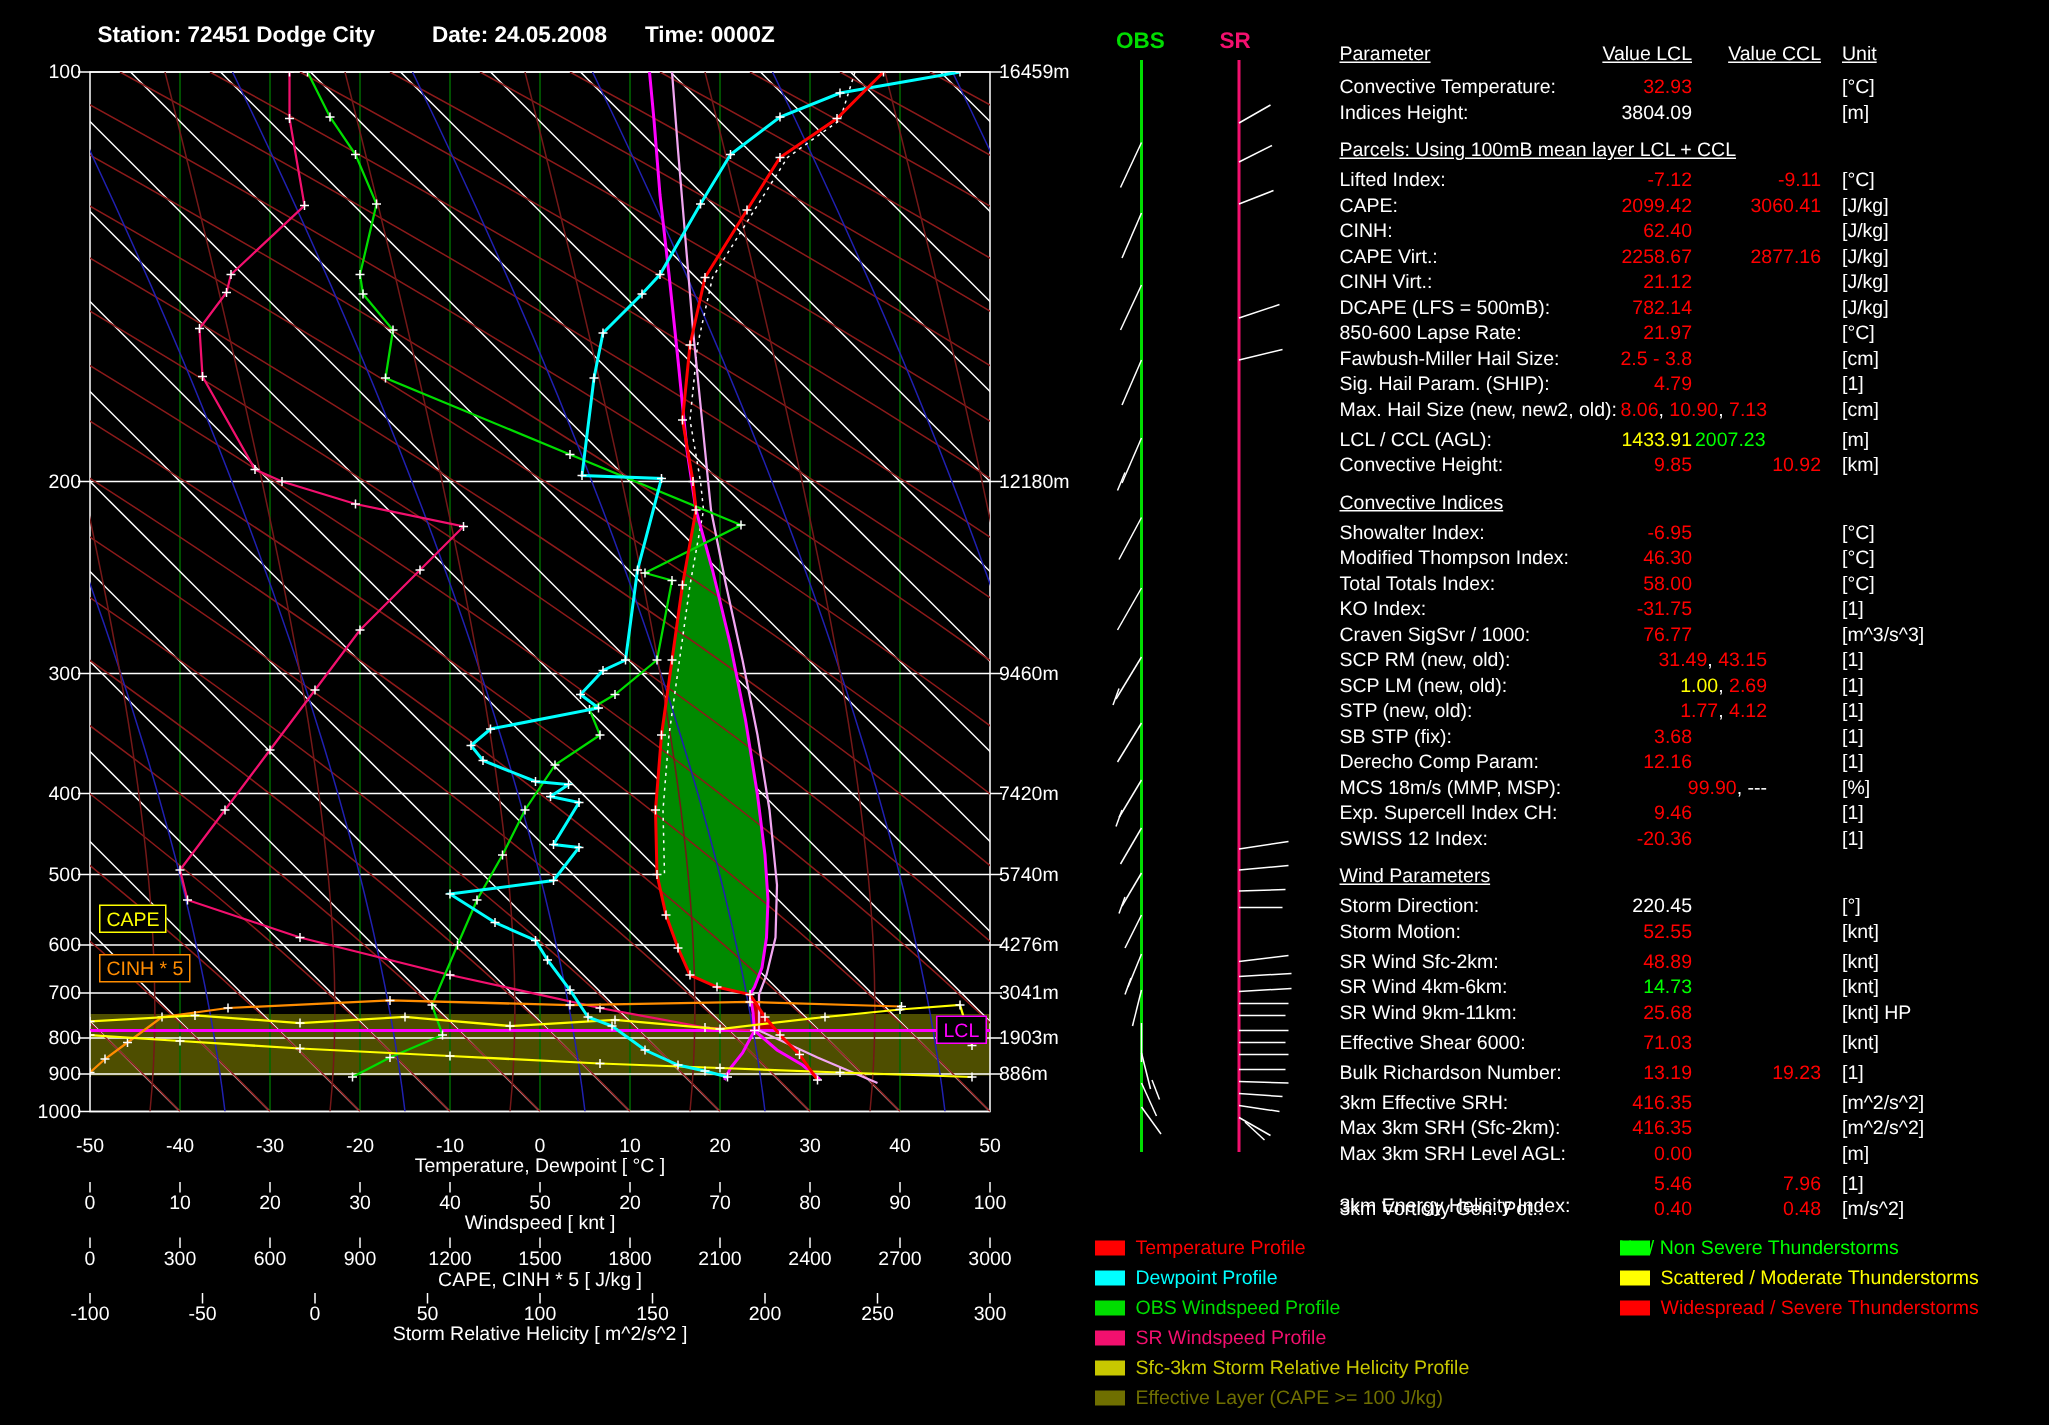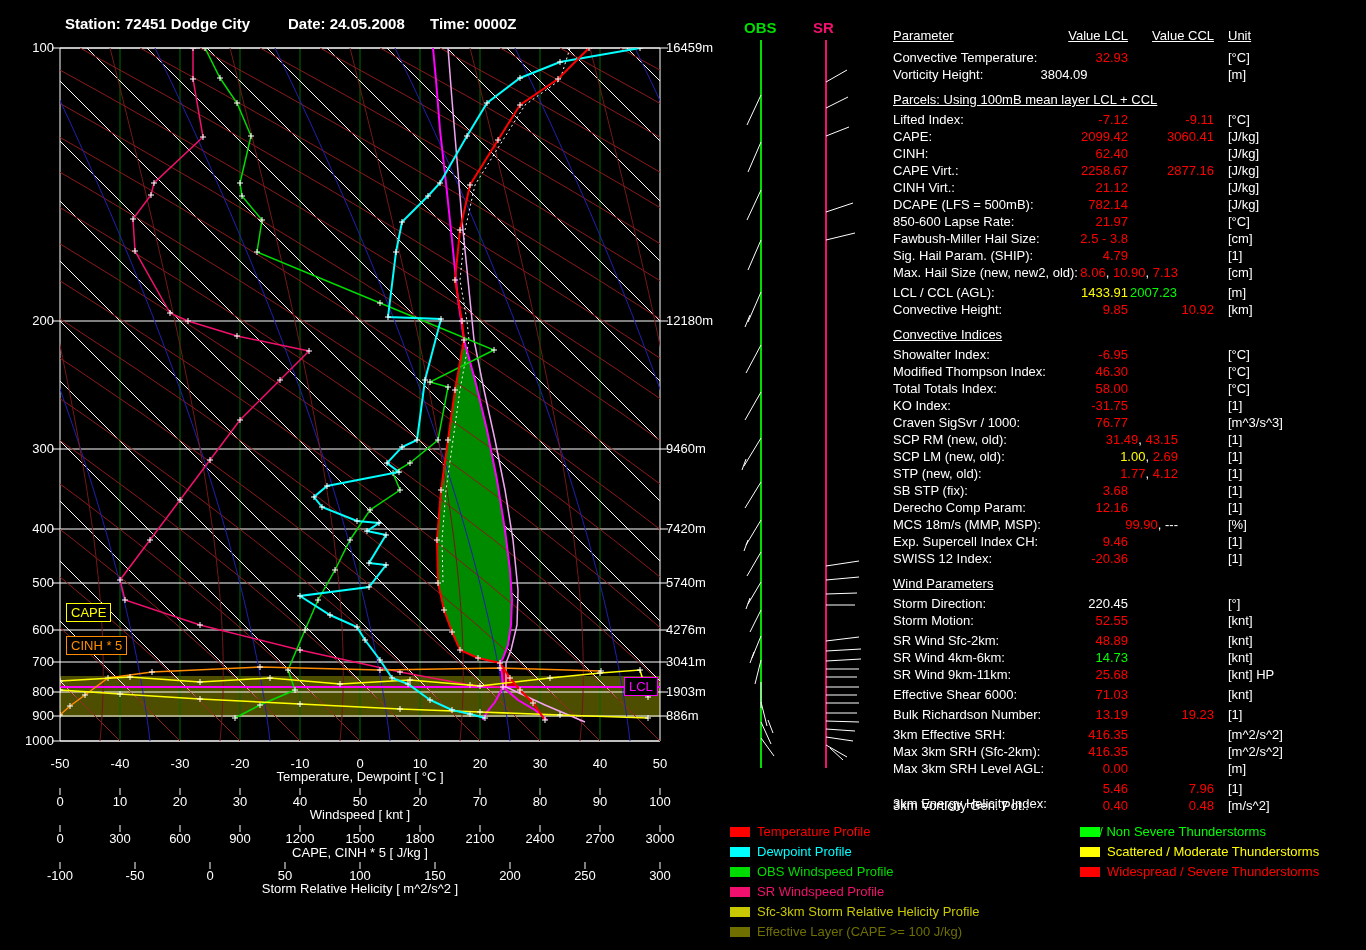--- a/index.html
+++ b/index.html
@@ -580,22 +580,22 @@
     <div class="abs t13" style="left: 630px; top: 868px; width: 60px; text-align: center;">300</div>
     <div class="boxlab" style="left: 66px; top: 603px; color: rgb(255, 255, 0); border-color: rgb(255, 255, 0);">CAPE</div>
     <div class="boxlab" style="left: 66px; top: 636px; color: rgb(255, 140, 0); border-color: rgb(255, 140, 0);">CINH * 5</div>
     <div class="boxlab" style="left: 624px; top: 677px; color: rgb(255, 0, 255); border-color: rgb(255, 0, 255);">LCL</div>
     <div class="abs t13" style="left: 893px; top: 50px; width: 470px; height: 17px;">
       <div class="abs t13" style="left: 0px; top: 0px;"><span style="color: rgb(255, 255, 255);">Convective Temperature:</span></div>
       <div class="abs t13" style="left: 107px; top: 0px; width: 128px; text-align: right;"><span style="color: rgb(255, 0, 0);">32.93</span></div>
       <div class="abs t13" style="left: 335px; top: 0px;"><span style="color: rgb(255, 255, 255);">[°C]</span></div>
     </div>
     <div class="abs t13" style="left: 893px; top: 67px; width: 470px; height: 17px;">
-      <div class="abs t13" style="left: 0px; top: 0px;"><span style="color: rgb(255, 255, 255);">Vorticity Height:</span></div>
-      <div class="abs t13" style="left: 107px; top: 0px; width: 128px; text-align: center;"><span style="color: rgb(255, 255, 255);">3804.09</span></div>
+      <div class="abs t13" style="left: 0px; top: 0px;"><span style="color: rgb(255, 255, 255);">Indices Height:</span></div>
+      <div class="abs t13" style="left: 107px; top: 0px; width: 128px; text-align: right;"><span style="color: rgb(255, 255, 255);">3804.09</span></div>
       <div class="abs t13" style="left: 335px; top: 0px;"><span style="color: rgb(255, 255, 255);">[m]</span></div>
     </div>
     <div class="abs t13 ul" style="left: 893px; top: 92px;">Parcels: Using 100mB mean layer LCL + CCL</div>
     <div class="abs t13" style="left: 893px; top: 112px; width: 470px; height: 17px;">
       <div class="abs t13" style="left: 0px; top: 0px;"><span style="color: rgb(255, 255, 255);">Lifted Index:</span></div>
       <div class="abs t13" style="left: 107px; top: 0px; width: 128px; text-align: right;"><span style="color: rgb(255, 0, 0);">-7.12</span></div>
       <div class="abs t13" style="left: 237px; top: 0px; width: 84px; text-align: right;"><span style="color: rgb(255, 0, 0);">-9.11</span></div>
       <div class="abs t13" style="left: 335px; top: 0px;"><span style="color: rgb(255, 255, 255);">[°C]</span></div>
     </div>
     <div class="abs t13" style="left: 893px; top: 129px; width: 470px; height: 17px;">

